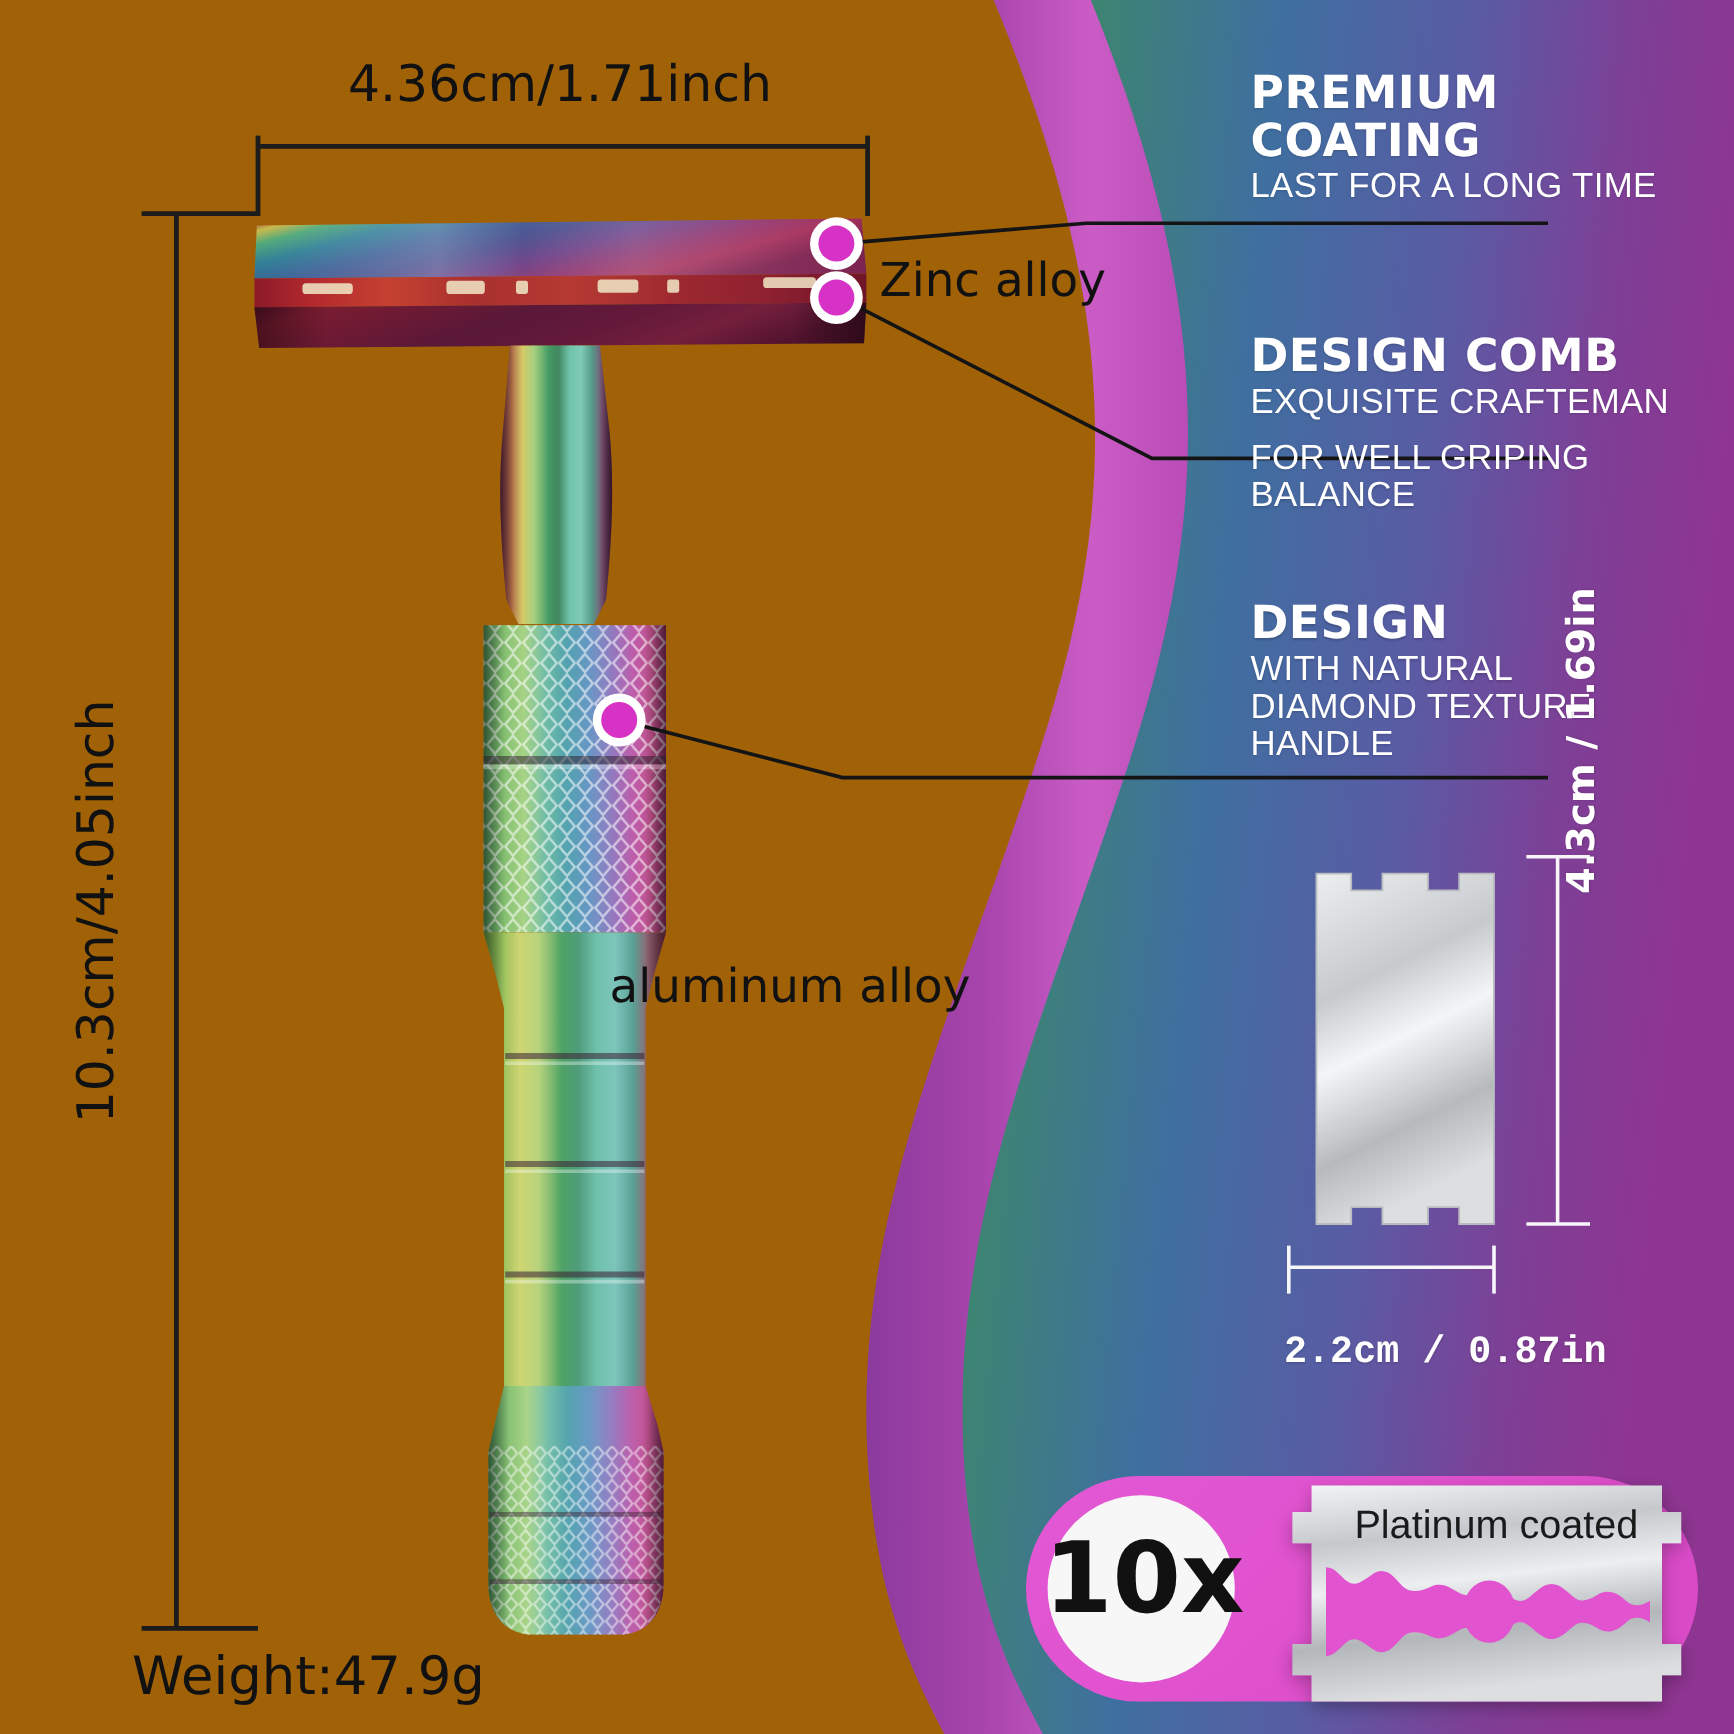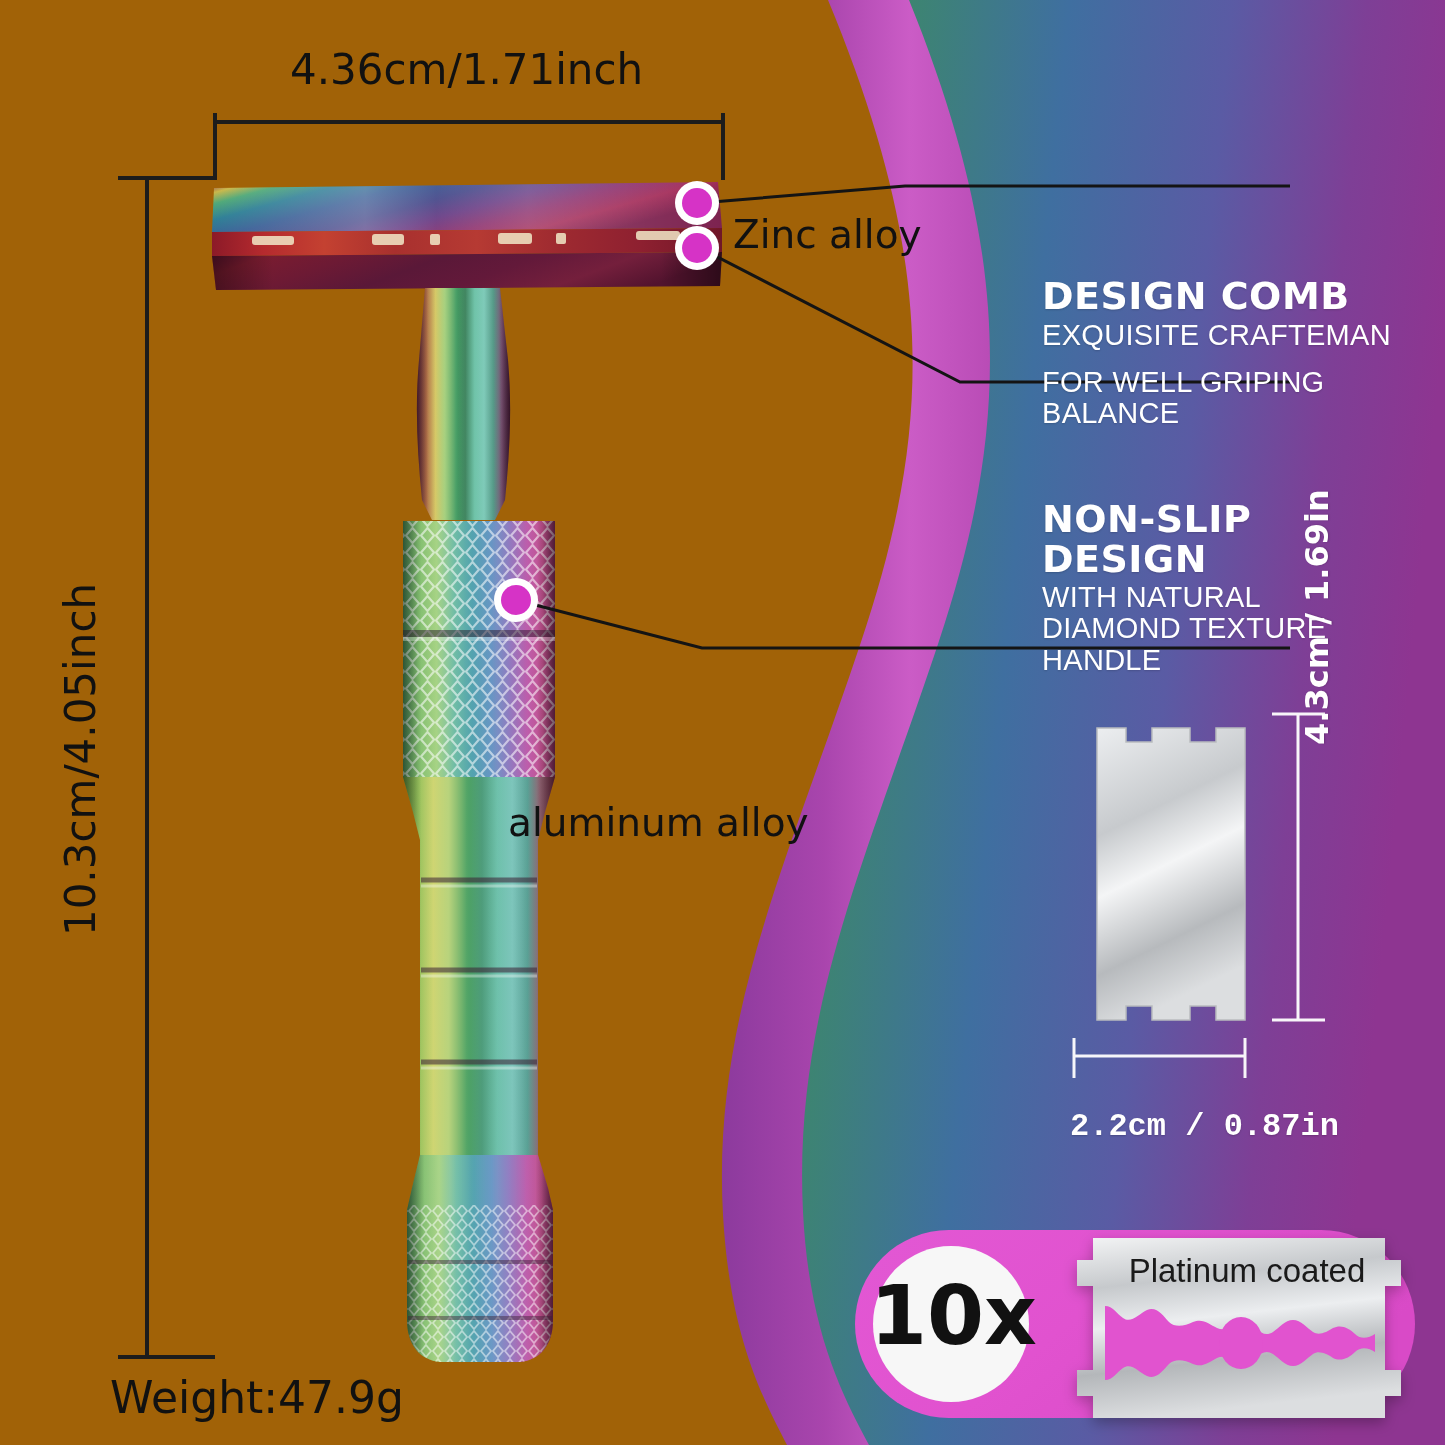--- a/index.html
+++ b/index.html
@@ -316,29 +316,32 @@
     </g>
   </svg>
 
   <div class="dim-text" id="width-label">4.36cm/1.71inch</div>
   <div class="dim-text" id="height-label">10.3cm/4.05inch</div>
   <div class="dim-text" id="weight-label">Weight:47.9g</div>
 
   <div class="callout-text" id="zinc-label">Zinc alloy</div>
   <div class="callout-text" id="alu-label">aluminum alloy</div>
 
+  <div class="feature" style="left:1042px;top:58px;">
+    <div class="f-title">PREMIUM COATING</div>
+    <div class="f-sub">LAST FOR A LONG TIME</div>
+  </div>
 
   <div class="feature" style="left:1042px;top:277px;">
     <div class="f-title">DESIGN COMB</div>
     <div class="f-sub">EXQUISITE CRAFTEMAN</div>
     <div class="f-sub" style="margin-top:16px;">FOR WELL GRIPING BALANCE</div>
   </div>
 
   <div class="feature" style="left:1042px;top:500px;">
-    <div class="f-title">NON-SLIP</div>
     <div class="f-title">DESIGN</div>
     <div class="f-sub">WITH NATURAL</div>
     <div class="f-sub" style="margin-top:0;">DIAMOND TEXTURE HANDLE</div>
   </div>
 
   <svg style="position:absolute;left:1040px;top:690px;width:330px;height:420px;" viewBox="0 0 330 420">
 
     <g>
       <path d="M57 38 L86 38 L86 52 L112 52 L112 38 L150 38 L150 52 L176 52 L176 38
                L205 38 L205 330 L176 330 L176 316 L150 316 L150 330 L112 330 L112 316

